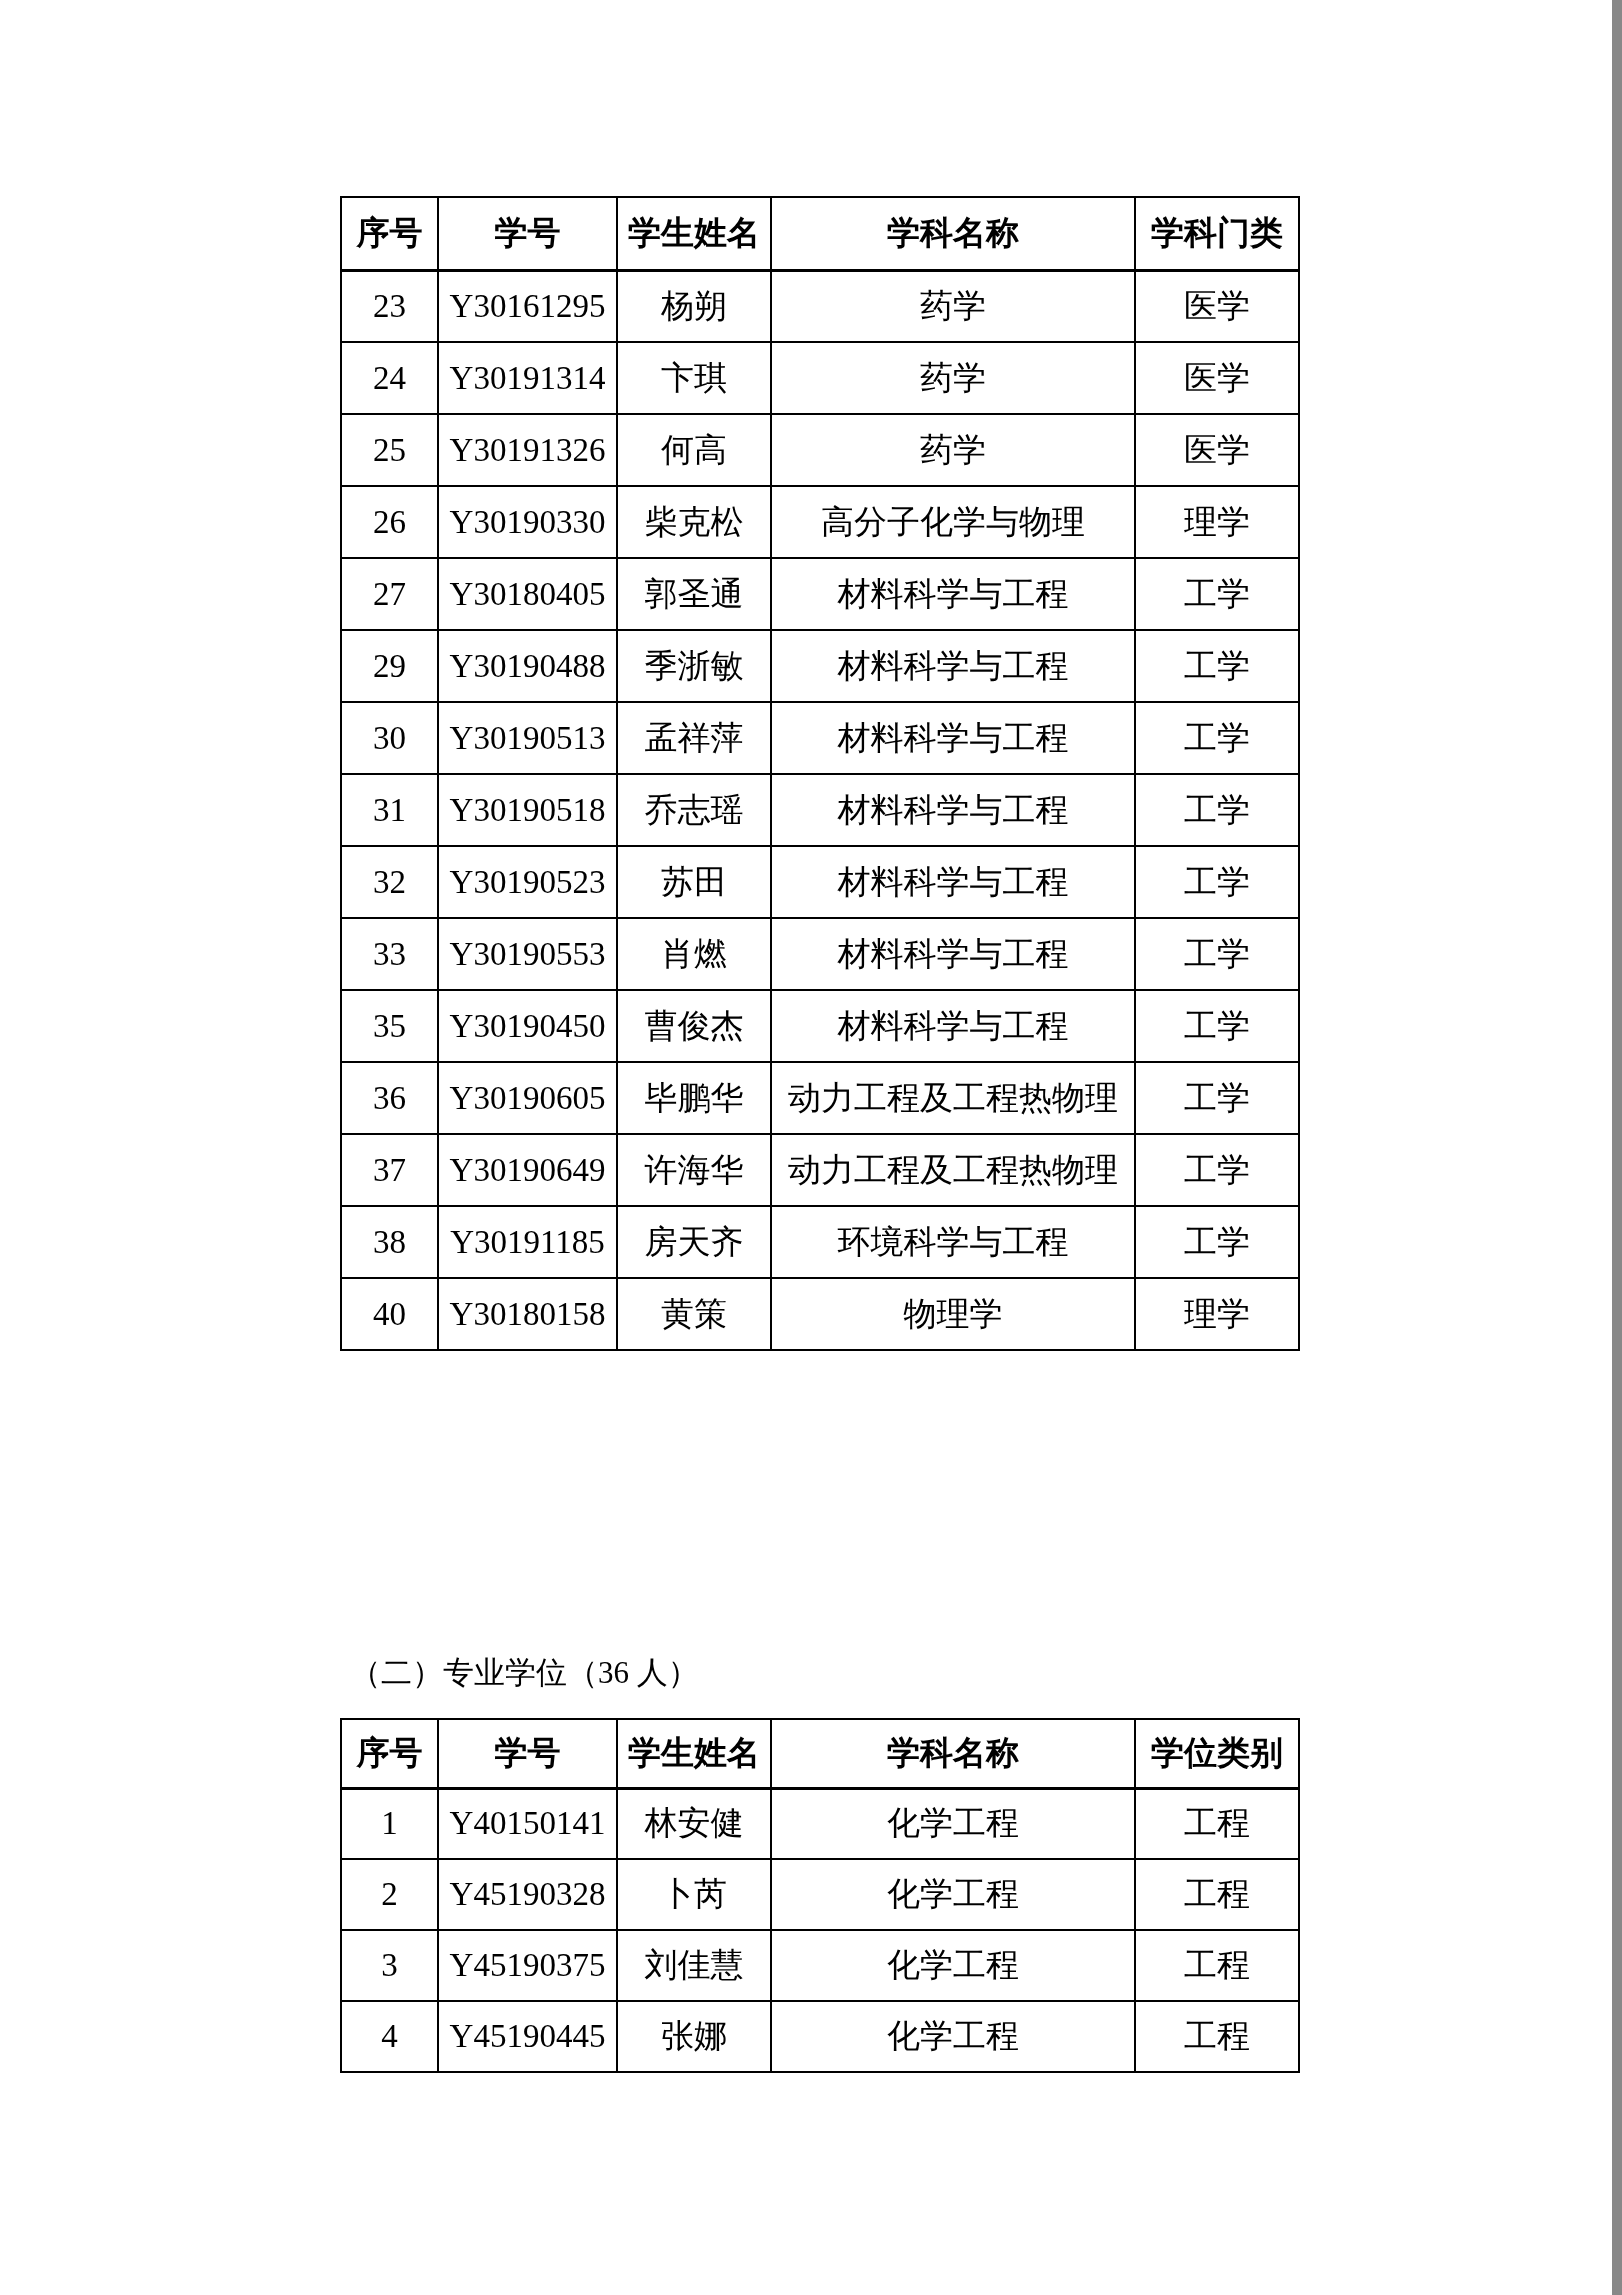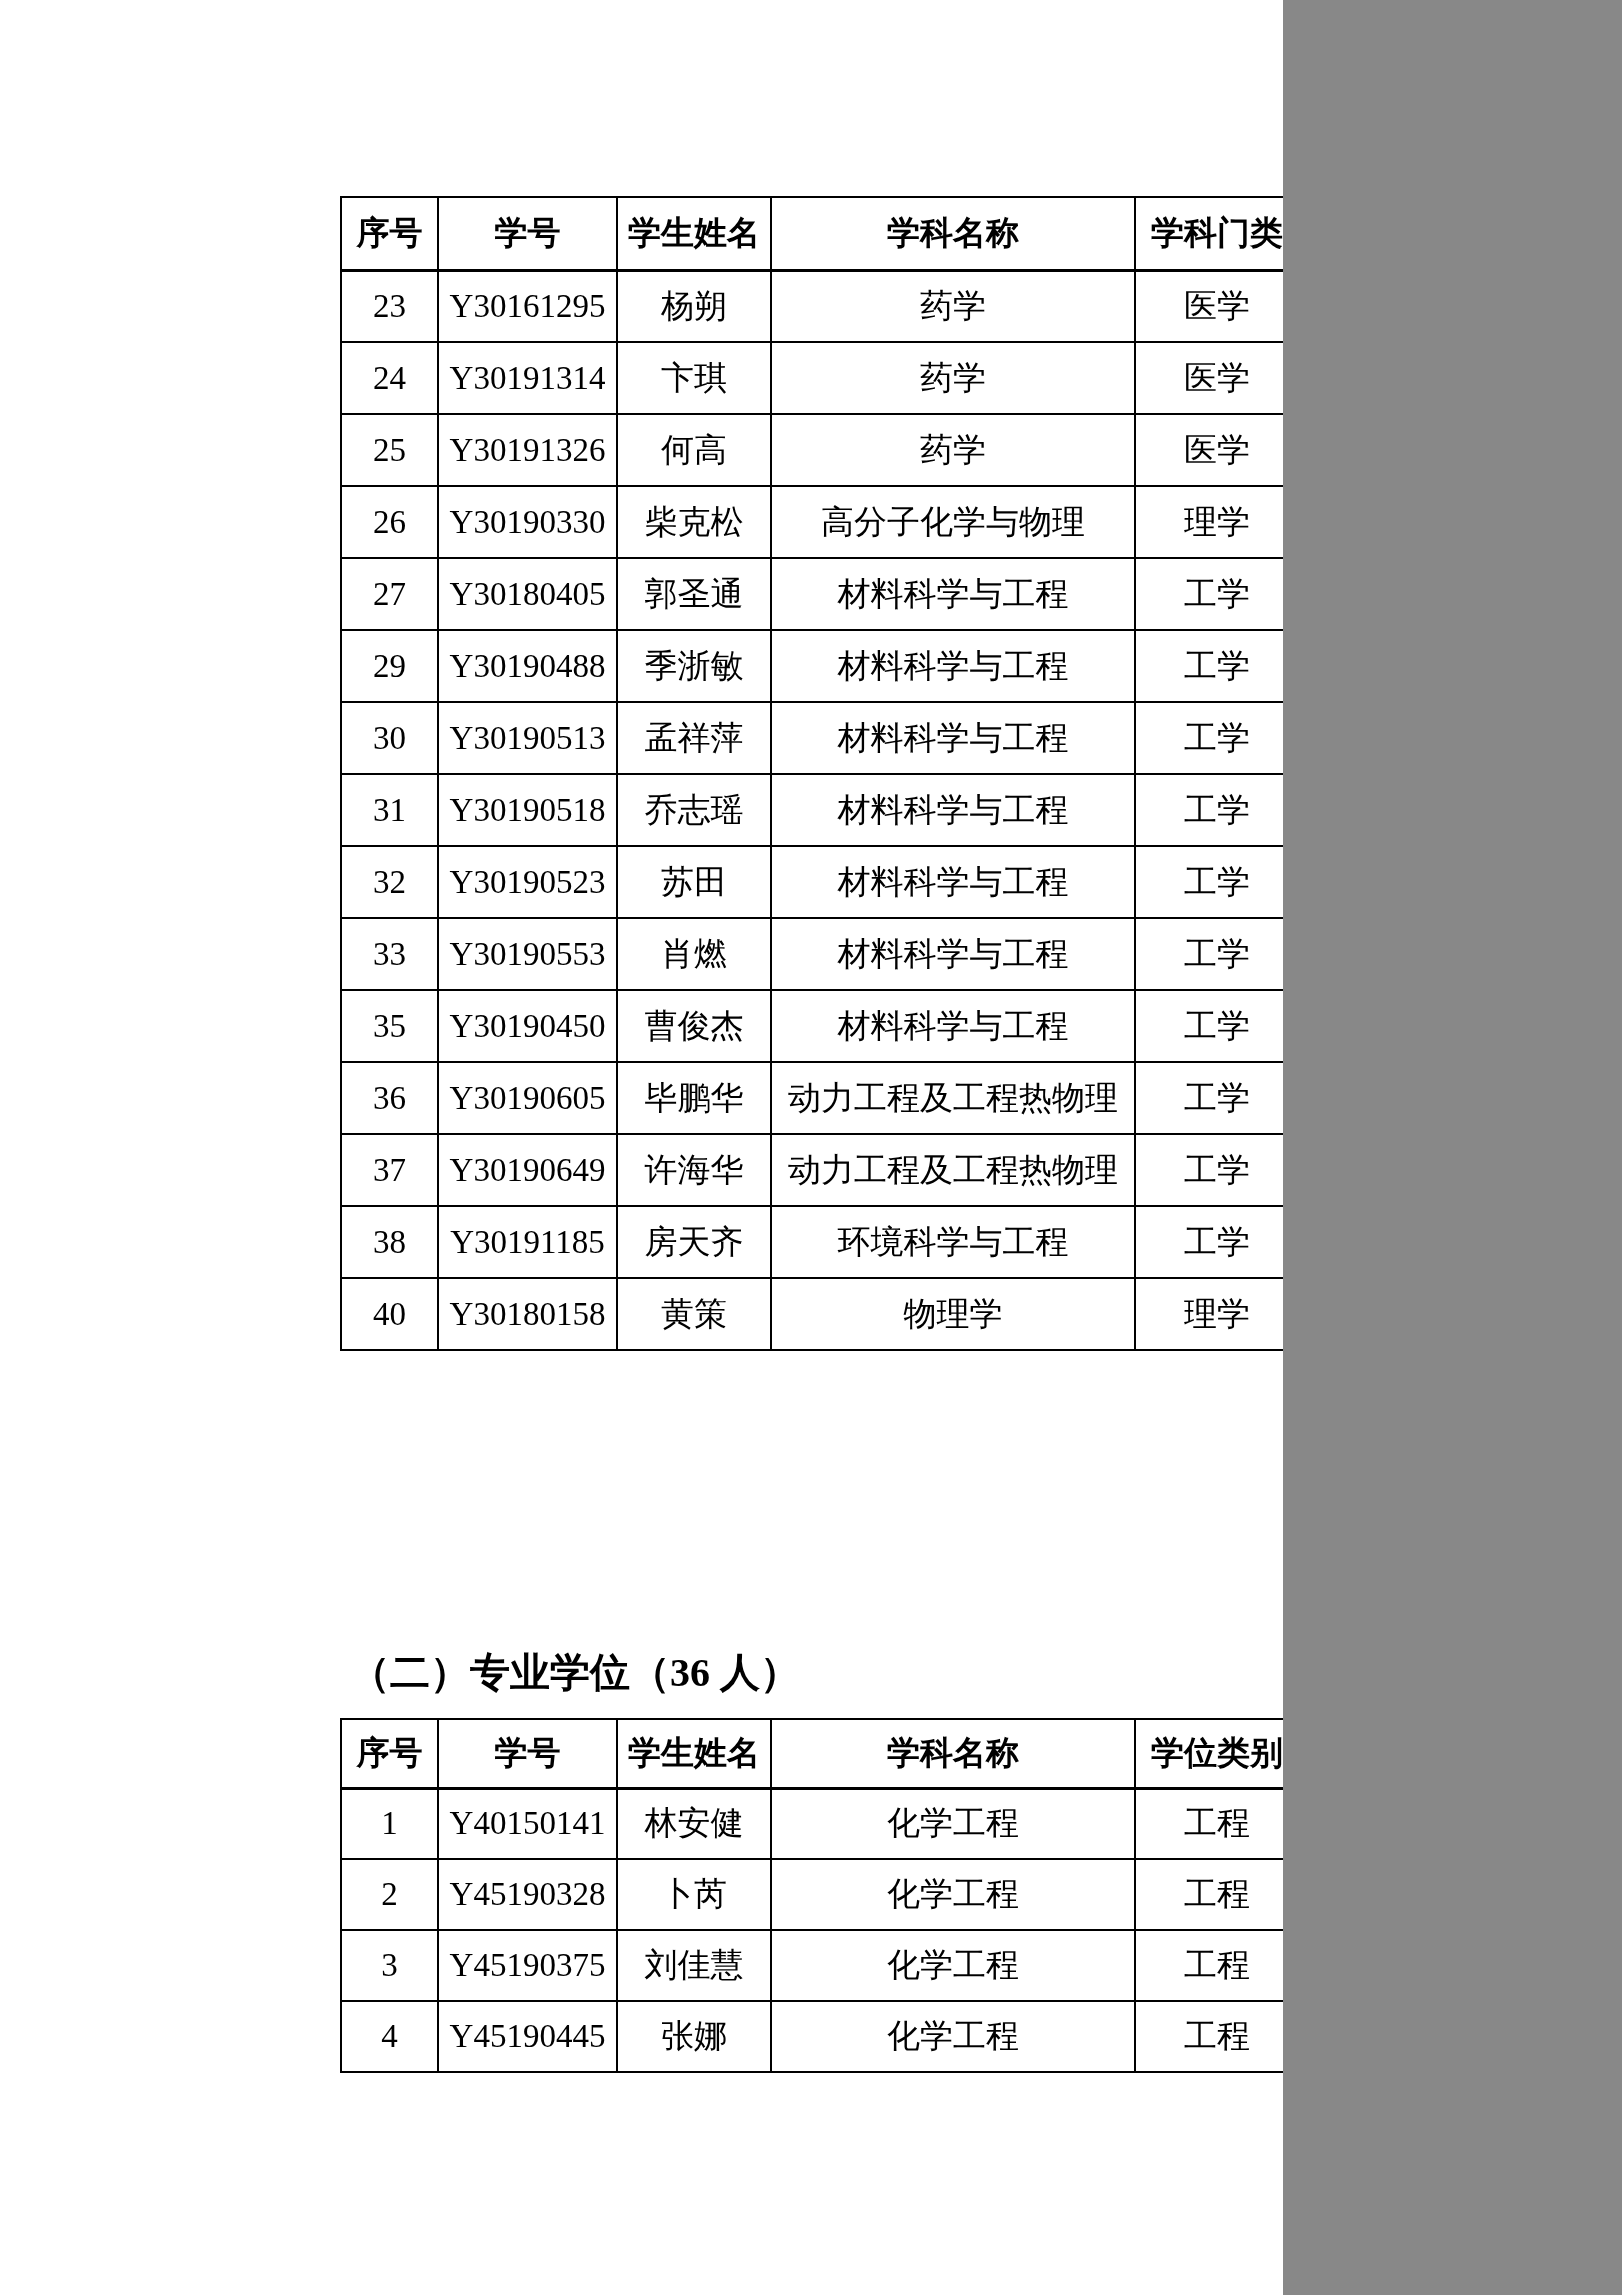--- a/index.html
+++ b/index.html
@@ -1,22 +1,23 @@
 <!DOCTYPE html>
 <html style="font-size:10.5px"><head>
 <meta charset="utf-8">
 <style>
   html,body{margin:0;padding:0;background:#888;}
   #page{
     position:relative;
-    width:1283px;height:2295px;
+    width:1600px;height:2295px;
     background:#ffffff;
     font-family:"Liberation Serif","DejaVu Serif",serif;
     color:#000000;
     overflow:hidden;
+    padding-left:12px;
   }
   .doc-table{
     position:absolute;
     border-collapse:collapse;
     table-layout:fixed;
     background:#ffffff;
   }
   .doc-table td,.doc-table th{
     border:2px solid #000000;
     text-align:center;
@@ -40,22 +41,22 @@
   #table2 tbody tr{height:71px;}
   .col-seq{width:97px;}
   .col-id{width:179px;}
   .col-name{width:154px;}
   .col-subject{width:364px;}
   .col-cat{width:164px;}
   #section-heading{
     position:absolute;
     left:350px;top:1644px;
     height:58px;line-height:58px;
-    font-size:40px;
-    font-weight:bold;
+    font-size:31px;
+    font-weight:normal;
     white-space:nowrap;
   }
 </style>
 </head>
 <body>
 
 <div id="page">
 
   <table id="table1" class="doc-table">
     <colgroup>

